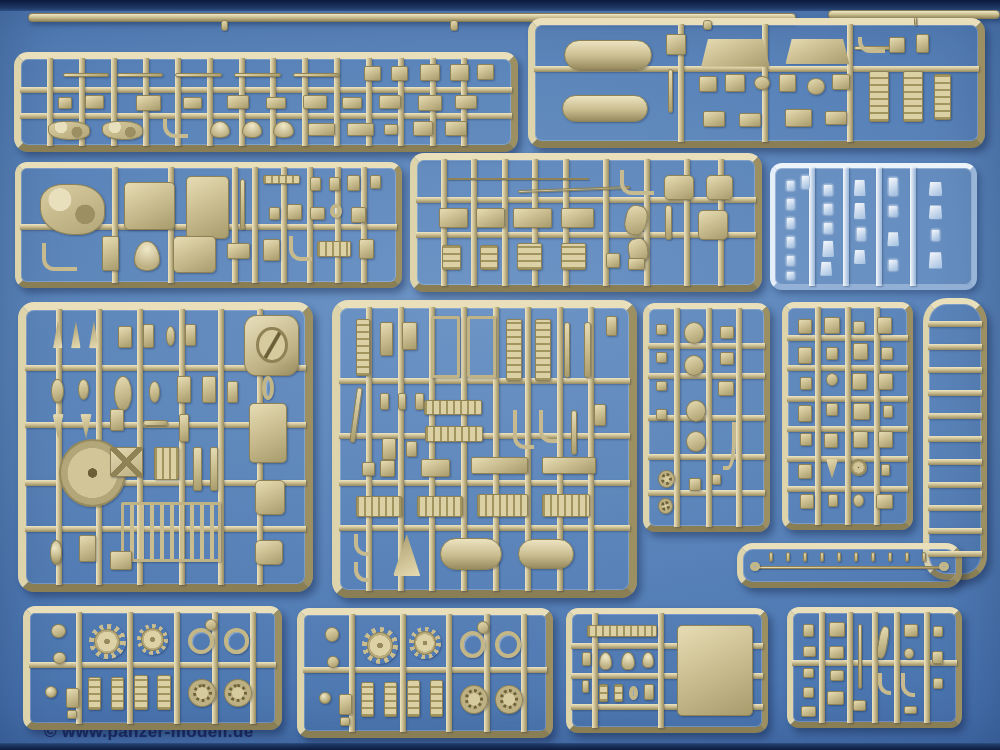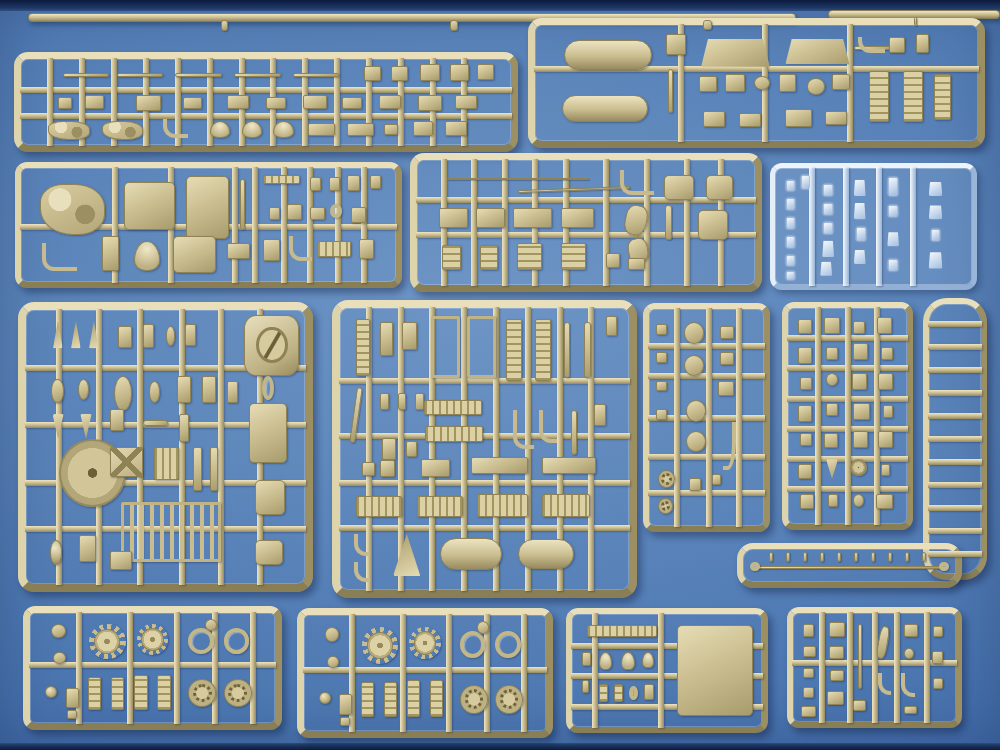--- a/index.html
+++ b/index.html
@@ -80,20 +80,21 @@
   .sprue.clear .vbar{background:linear-gradient(90deg,rgba(255,255,255,.95),rgba(185,208,235,.55));}
   .sprue.clear .part{background:linear-gradient(150deg,rgba(255,255,255,.95),rgba(200,222,245,.6));
     border-color:rgba(150,176,212,.75);box-shadow:0 0 2px rgba(255,255,255,.8);}
 </style>
 </head>
 <body>
 
 <div id="photo">
   <div class="edge-strip edge-top"></div>
   <div class="edge-strip edge-bottom"></div>
+  <div class="watermark">© www.panzer-modell.de</div>
 <div class="sprue bar" style="left: 28px; top: 13px; width: 768px; height: 9px; border-radius: 4px;">
       <div class="part p-rod" style="left: 25%; top: 90%; width: 1%; height: 160%;"></div>
       <div class="part p-rod" style="left: 55%; top: 90%; width: 1%; height: 160%;"></div>
       <div class="part p-rod" style="left: 88%; top: 90%; width: 1.2%; height: 140%;"></div>
     </div>
     <div class="sprue bar" style="left: 828px; top: 10px; width: 172px; height: 9px; border-radius: 4px;">
       <div class="part p-rod" style="left: 50%; top: 90%; width: 2%; height: 130%;"></div>
     </div>
     <div class="sprue frame" style="left: 14px; top: 52px; width: 504px; height: 100px; border-radius: 14px; border-width: 7px;">
       <div class="hbar" style="top: 36%;"></div>

